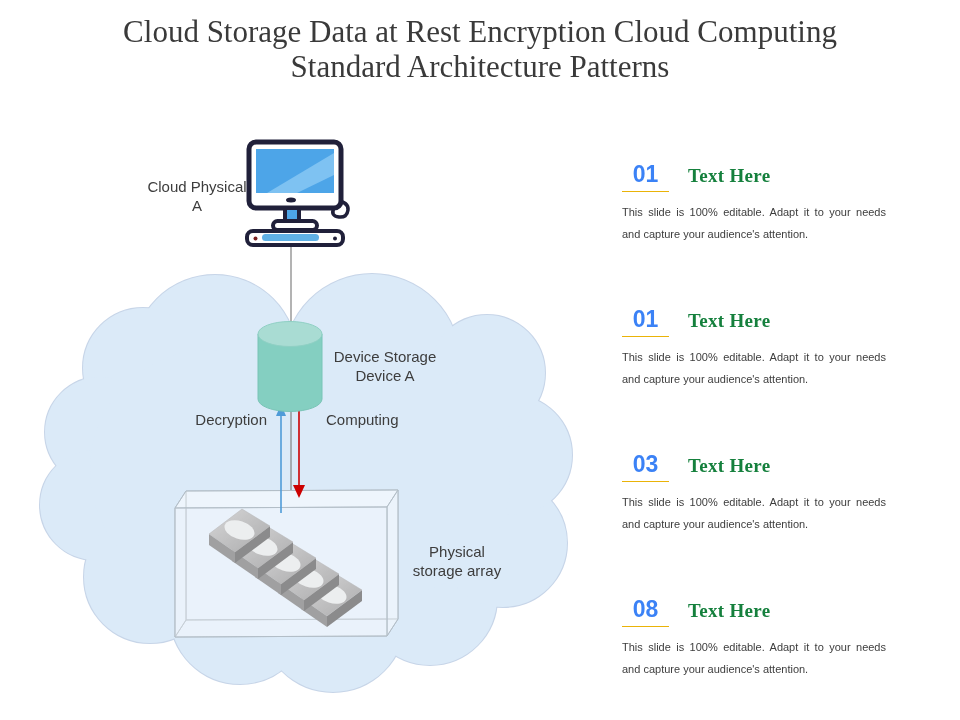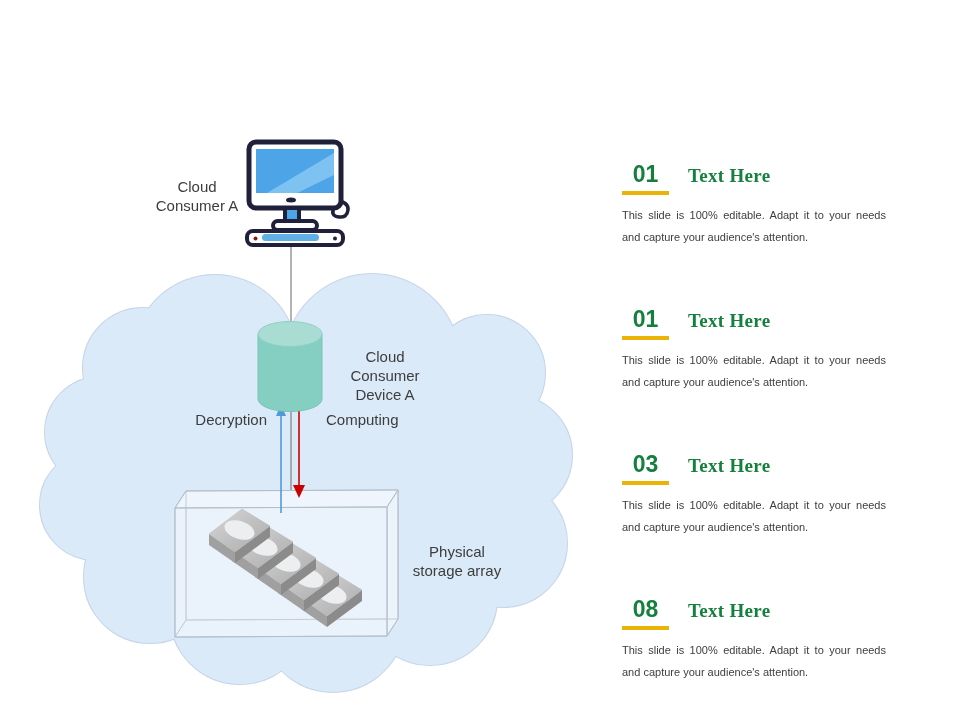--- a/index.html
+++ b/index.html
@@ -12,33 +12,35 @@
   .diagram-svg{position:absolute;left:0;top:0;}
   .dlabel{position:absolute;font-size:15px;line-height:19px;color:#3d3d3d;text-align:center;}
   .lbl-consumer{left:147px;top:177px;width:100px;}
   .lbl-device{left:329px;top:347px;width:112px;}
   .lbl-decrypt{left:162px;top:410px;width:105px;text-align:right;}
   .lbl-encrypt{left:326px;top:410px;width:105px;text-align:left;}
   .lbl-physical{left:408px;top:542px;width:98px;}
   .step{position:absolute;left:622px;width:264px;}
   .step-header{display:flex;align-items:baseline;}
   .step-num{width:47px;text-align:center;font-weight:bold;font-size:23px;line-height:24px;
-            color:#15803d;border-bottom:4px solid #eab308;padding-bottom:5px;}
+            color:#3b82f6;border-bottom:1px solid #eab308;padding-bottom:5px;}
   .step-heading{margin-left:19px;font-family:"Liberation Serif",serif;font-weight:bold;
                 font-size:19px;color:#15803d;letter-spacing:.3px;}
   .step-desc{margin-top:9px;font-size:11px;line-height:22px;color:#3d3d3d;
              text-align:justify;}
   .step1{top:162px;} .step2{top:307px;} .step3{top:452px;} .step4{top:597px;}
 </style>
 </head>
 <body>
 
 <div class="slide">
 
   <div class="title">
+    <div>Cloud Storage Data at Rest Encryption Cloud Computing</div>
+    <div>Standard Architecture Patterns</div>
   </div>
 
   <svg class="diagram-svg" width="620" height="720" viewBox="0 0 620 720">
     <defs>
       <g id="cloudCircles">
         <circle cx="215" cy="357" r="82"></circle>
         <circle cx="372" cy="362" r="88"></circle>
         <circle cx="143" cy="368" r="60"></circle>
         <circle cx="100" cy="432" r="55"></circle>
         <circle cx="95" cy="505" r="55"></circle>
@@ -117,22 +119,22 @@
       <ellipse cx="44" cy="60" rx="5" ry="2.5" fill="#20203a"></ellipse>
       <rect x="38" y="68" width="14" height="13" fill="#4da5e8" stroke="#20203a" stroke-width="4"></rect>
       <rect x="26" y="81" width="44" height="9" rx="4.5" fill="#ffffff" stroke="#20203a" stroke-width="4"></rect>
       <rect x="0" y="91" width="96" height="14" rx="6" fill="#ffffff" stroke="#20203a" stroke-width="4"></rect>
       <rect x="15" y="94" width="57" height="7" rx="3.5" fill="#5fb0e5"></rect>
       <circle cx="8.5" cy="98.5" r="2" fill="#7a2020"></circle>
       <circle cx="88" cy="98.5" r="2" fill="#20203a"></circle>
     </g>
   </svg>
 
-  <div class="dlabel lbl-consumer">Cloud Consumer A</div>
-  <div class="dlabel lbl-device">Cloud Consumer Device A</div>
+  <div class="dlabel lbl-consumer">Cloud Physical A</div>
+  <div class="dlabel lbl-device">Device Storage Device A</div>
   <div class="dlabel lbl-decrypt">Decryption</div>
   <div class="dlabel lbl-encrypt">Computing</div>
   <div class="dlabel lbl-physical">Physical storage array</div>
 
   <div class="step step1">
     <div class="step-header">
       <div class="step-num">01</div>
       <div class="step-heading">Text Here</div>
     </div>
     <div class="step-desc">This slide is 100% editable. Adapt it to your needs and capture your audience's attention.</div>

